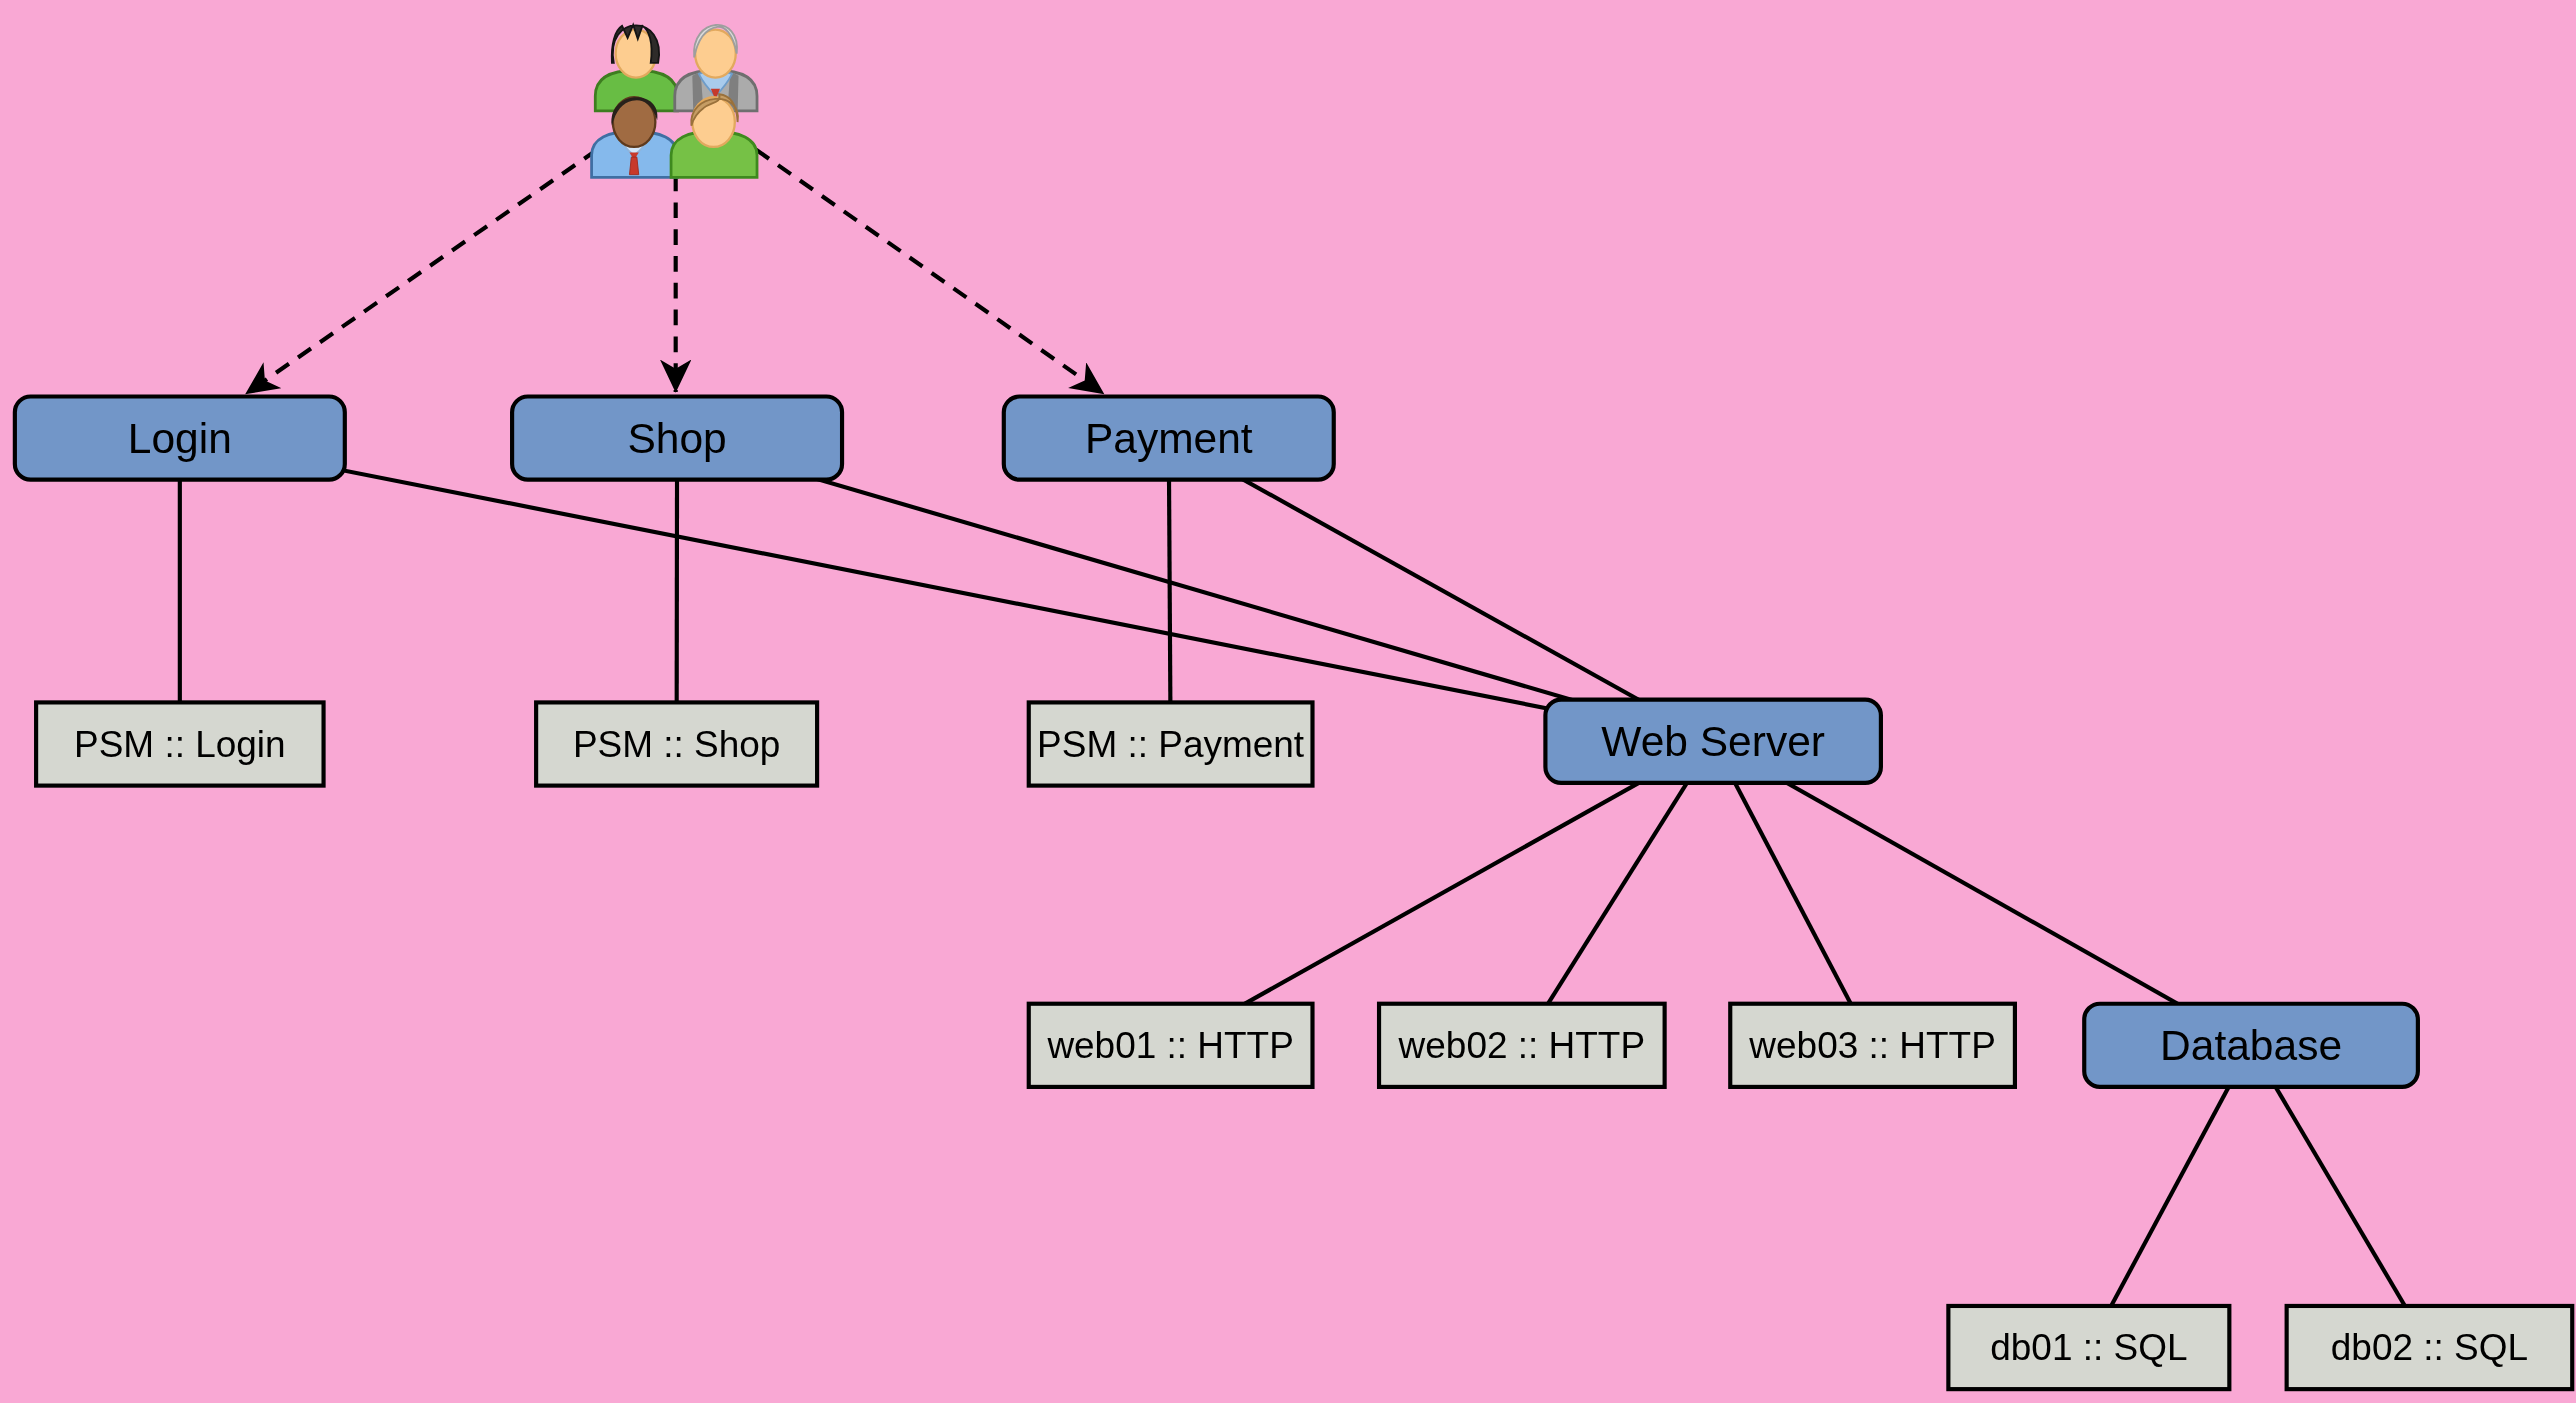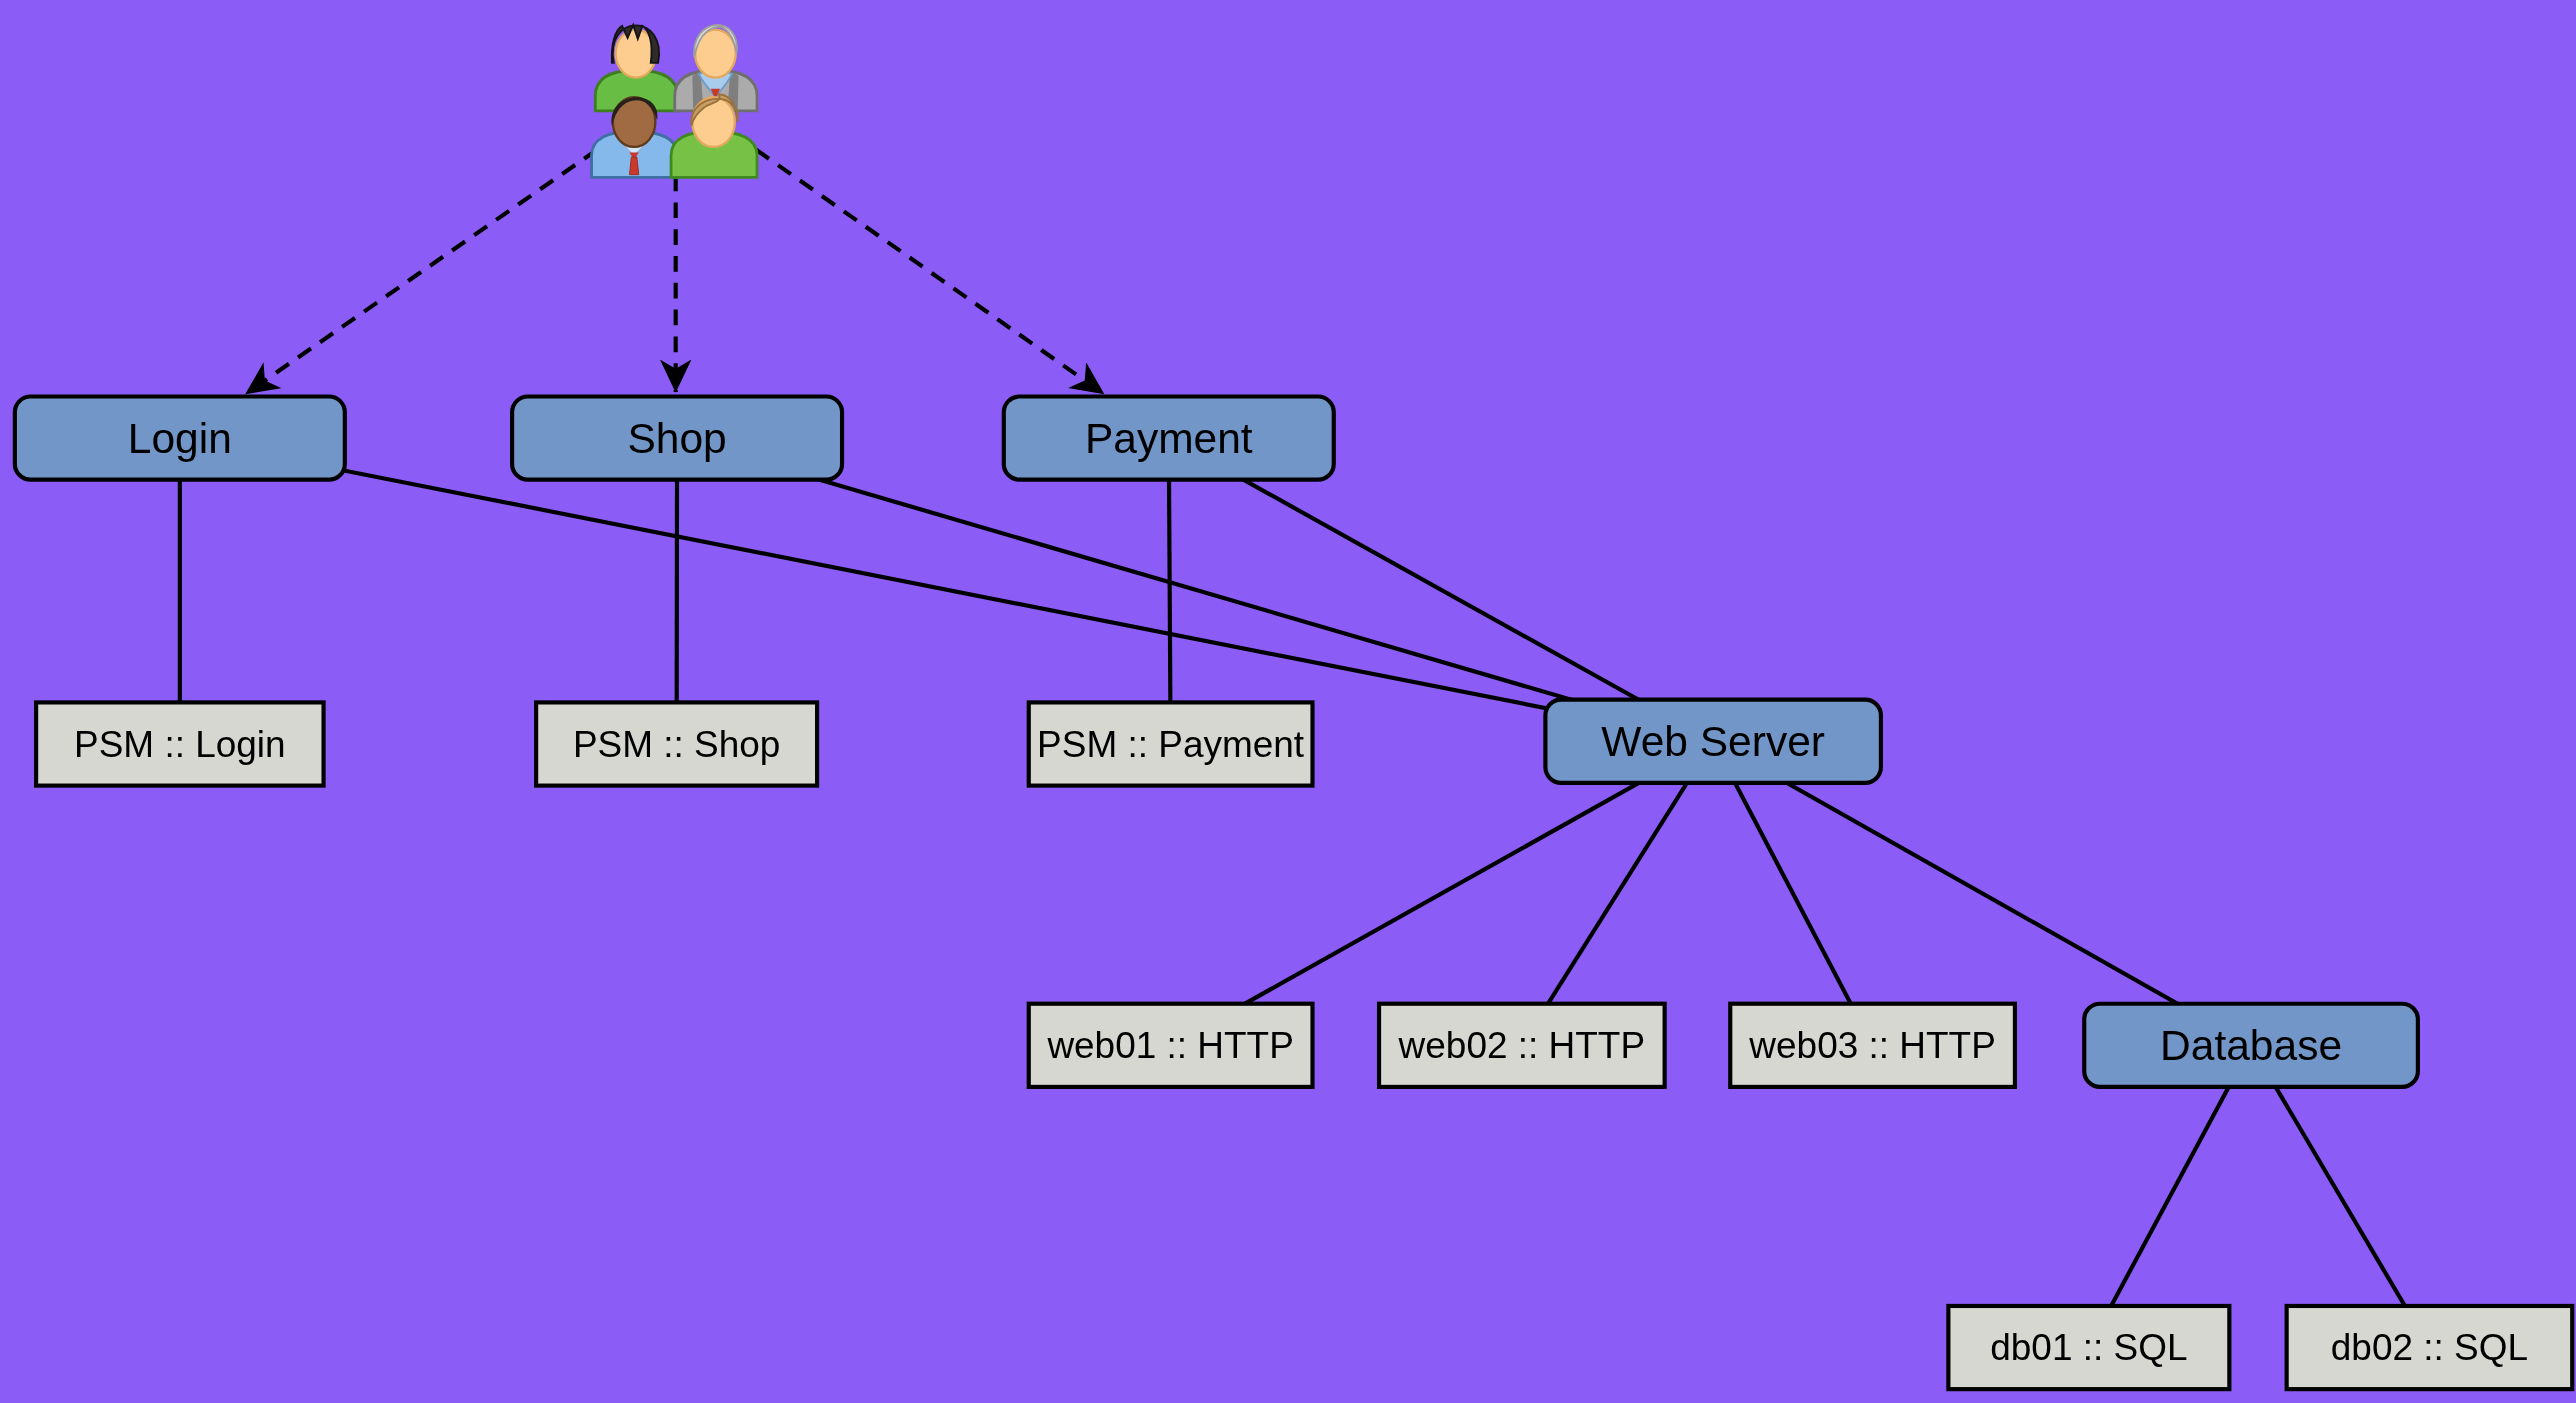--- a/index.html
+++ b/index.html
@@ -1,16 +1,16 @@
 <!DOCTYPE html>
 <html style="--service-fill: #7296C8; --host-fill: #D5D7D0; --border-color: #000000;font-size:15px"><head>
 <meta charset="utf-8">
 <style>
   html, body { margin: 0; padding: 0; background: #ffffff; }
-  .stage { position: relative; width: 2576px; height: 1403px; background: #8b5cf6; overflow: hidden; }
+  .stage { position: relative; width: 2576px; height: 1403px; background: #f9a8d4; overflow: hidden; }
   svg { display: block; }
   .edge        { stroke: #000000; stroke-width: 4.5; fill: none; }
   .edge-dashed { stroke: #000000; stroke-width: 4.5; fill: none; stroke-dasharray: 17 12; }
   .service-rect { fill: var(--service-fill, #7296C8); stroke: var(--border-color, #000); stroke-width: 4.5; }
   .host-rect    { fill: var(--host-fill, #D5D7D0);    stroke: var(--border-color, #000); stroke-width: 4.5; }
   text { font-family: "Liberation Sans", sans-serif; fill: #000000; text-anchor: middle; }
   .service-label { font-size: 46px; }
   .host-label    { font-size: 40px; }
 </style>
 </head>

